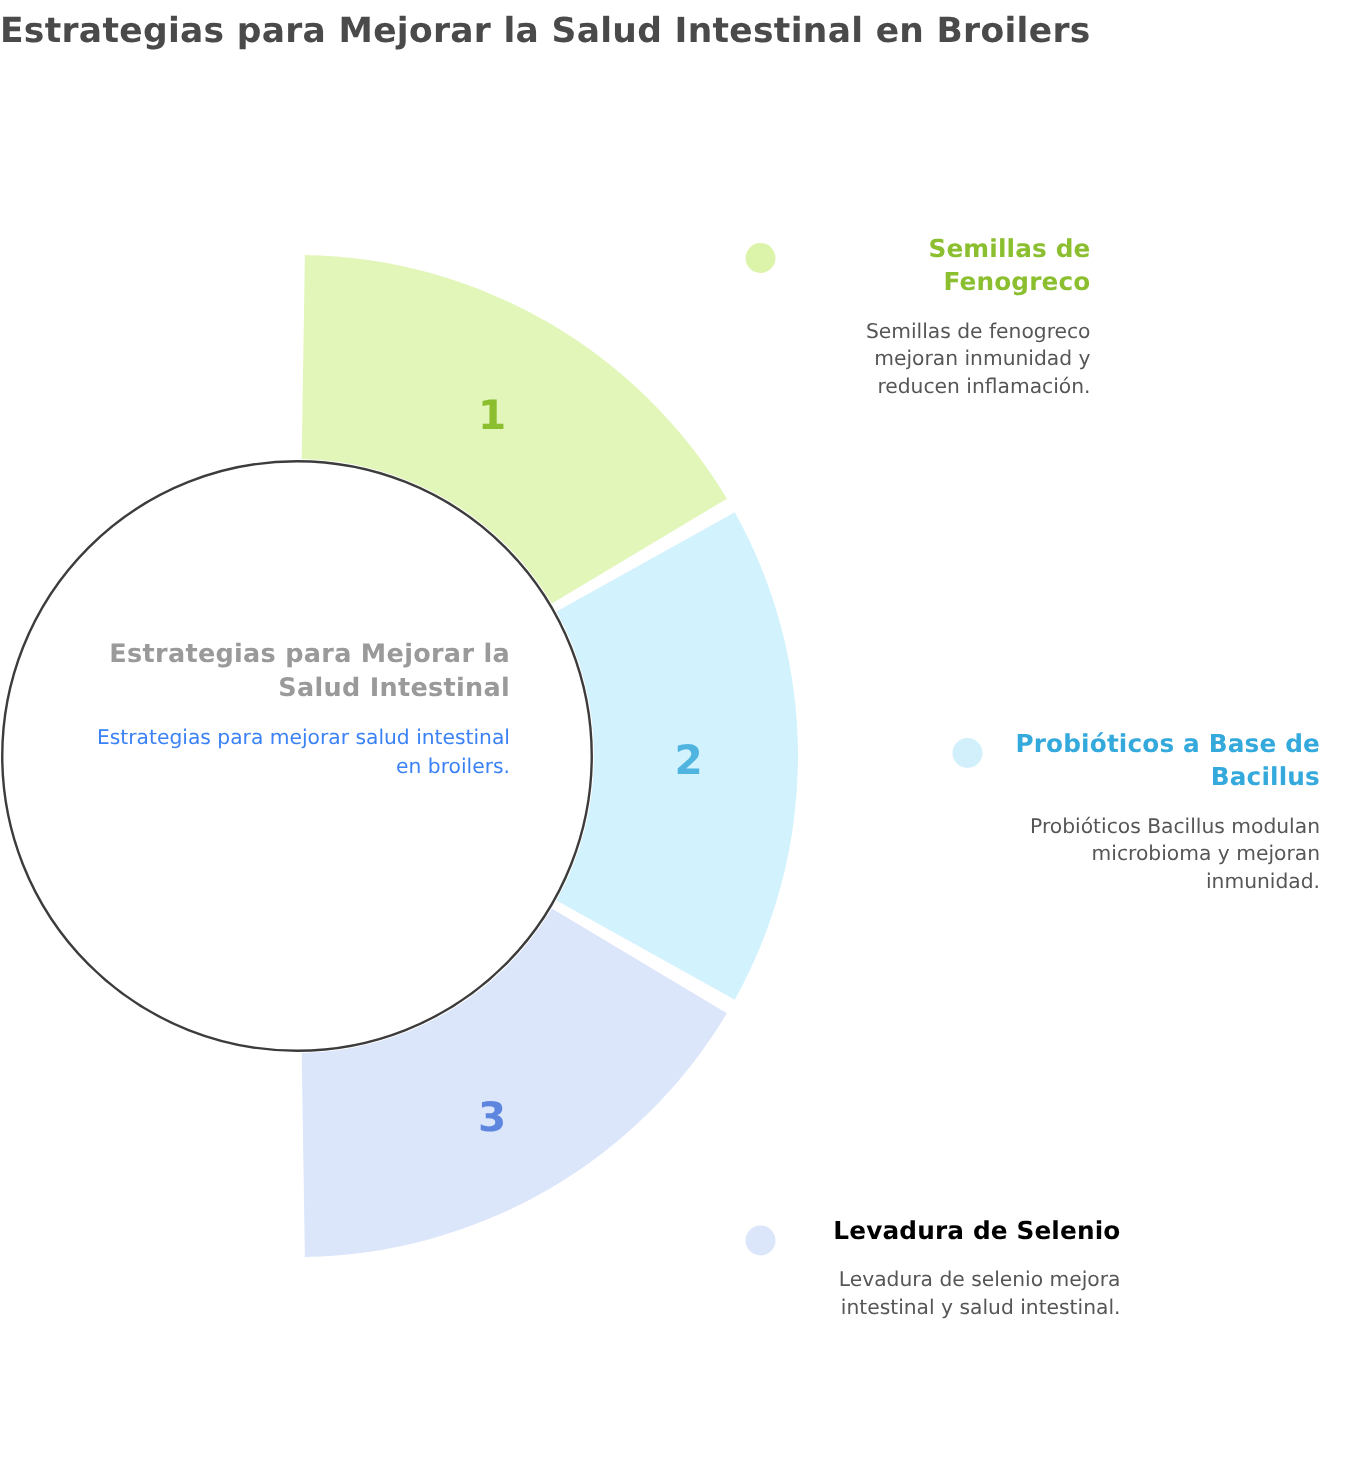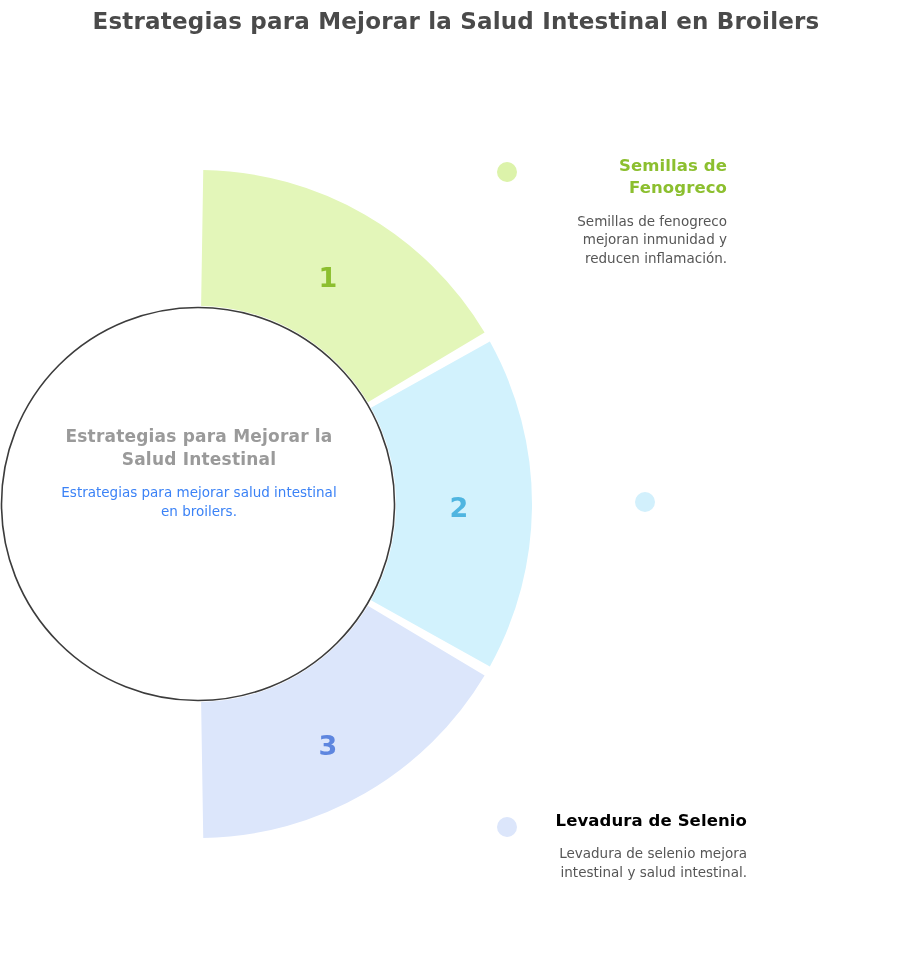--- a/index.html
+++ b/index.html
@@ -14,21 +14,20 @@
     overflow: hidden;
     font-family: "DejaVu Sans", sans-serif;
     -webkit-font-smoothing: antialiased;
   }
 
   #page-title {
     position: absolute;
     left: 0;
     top: 8px;
     width: 912px;
-    text-align: center;
     font-family: "DejaVu Sans", sans-serif;
     font-size: 23px;
     font-weight: bold;
     letter-spacing: 0.2px;
     color: #4a4a4a;
   }
 
   
   #donut-stage {
     position: absolute;
@@ -43,21 +42,21 @@
     top: 0;
     display: block;
   }
 
   
   #center-hub {
     position: absolute;
     left: 58px;
     top: 425px;
     width: 282px;
-    text-align: center;
+    text-align: right;
     pointer-events: none;
   }
   #center-hub .hub-title {
     font-family: "DejaVu Sans", sans-serif;
     font-size: 17px;
     font-weight: bold;
     line-height: 1.36;
     color: #9a9a9a;
     letter-spacing: 0.2px;
   }
@@ -150,20 +149,24 @@
 <div class="legend-item" id="legend-item-1">
   <span class="legend-dot" style="background:#DCF3AA"></span>
   <div class="legend-body">
     <div class="legend-title" style="color:#8CBF2F">Semillas de Fenogreco</div>
     <div class="legend-desc">Semillas de fenogreco mejoran inmunidad y reducen inflamación.</div>
   </div>
 </div>
 
 <div class="legend-item" id="legend-item-2">
   <span class="legend-dot" style="background:#D2F0FC"></span>
+  <div class="legend-body">
+    <div class="legend-title" style="color:#34A9DC">Probióticos a Base de Bacillus</div>
+    <div class="legend-desc">Probióticos Bacillus modulan microbioma y mejoran inmunidad.</div>
+  </div>
 </div>
 
 <div class="legend-item" id="legend-item-3">
   <span class="legend-dot" style="background:#DCE6FB"></span>
   <div class="legend-body">
     <div class="legend-title" style="color:#000000">Levadura de Selenio</div>
     <div class="legend-desc">Levadura de selenio mejora intestinal y salud intestinal.</div>
   </div>
 </div>
 

